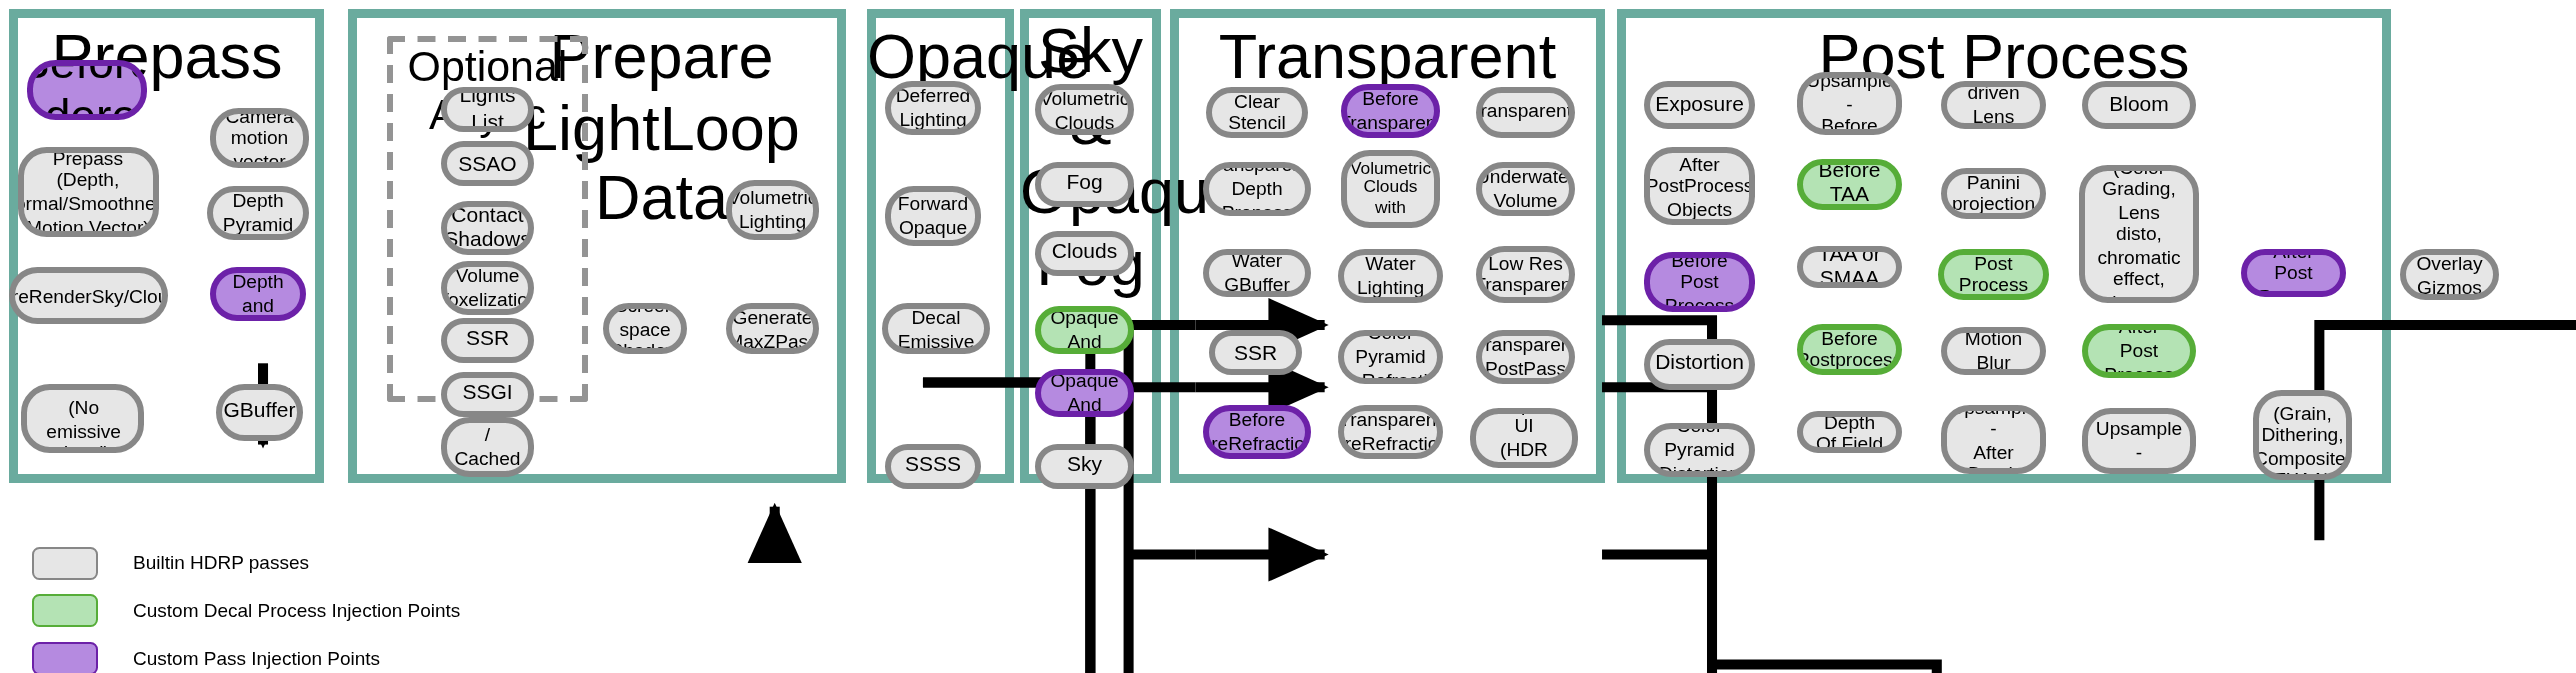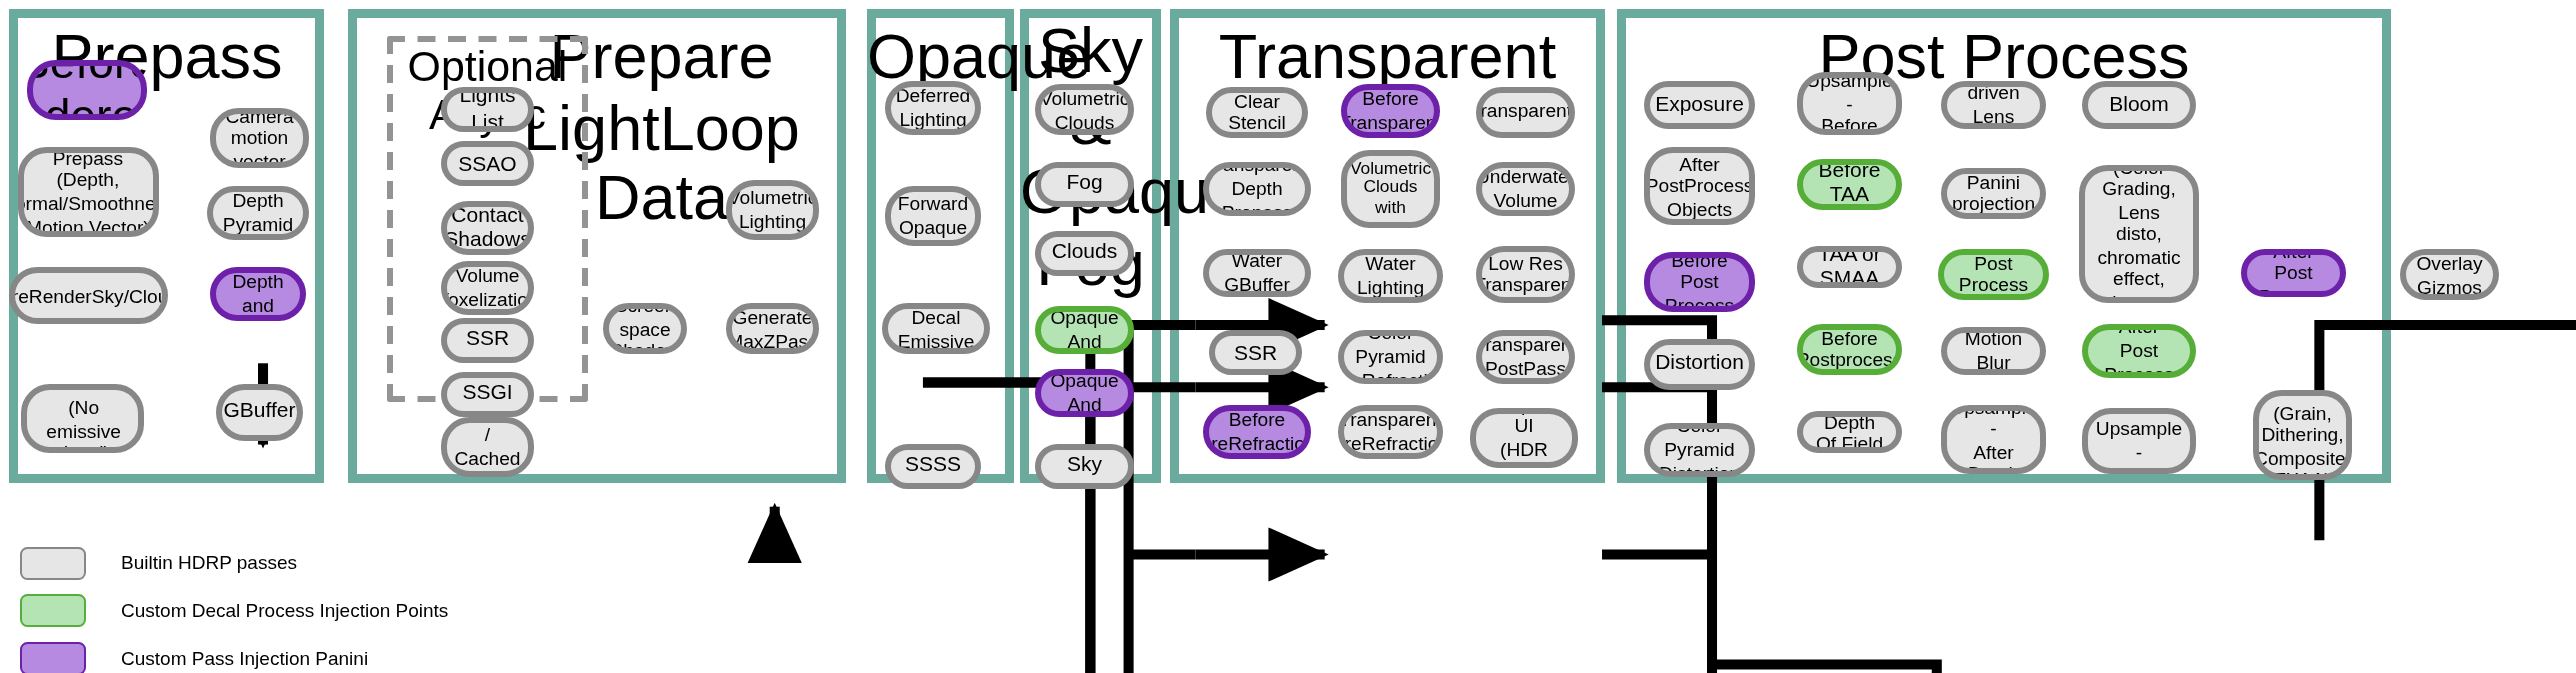--- a/index.html
+++ b/index.html
@@ -331,29 +331,29 @@
       <div class="node builtin" style="left:751px;top:130px;width:33px;height:30px;font-size:6.4px;">Final
 (Grain,
 Dithering,
 Composite,
 FXAA)</div>
       <div class="node custompass" style="left:747px;top:83px;width:35px;height:16px;font-size:6.4px;">After Post
 Process</div>
       <div class="node builtin" style="left:800px;top:83px;width:33px;height:17px;font-size:6.4px;">Overlay
 Gizmos</div>
     </div>
-    <div class="legend" style="left:0;top:537px;width:744px;height:128px;">
+    <div class="legend" style="left:12px;top:537px;width:744px;height:128px;">
     <div class="legend-row" style="left:20px;top:9.6px;">
       <div class="legend-swatch builtin"></div>
       <div class="legend-label">Builtin HDRP passes</div>
     </div>
     <div class="legend-row" style="left:20px;top:57px;">
       <div class="legend-swatch custompp"></div>
       <div class="legend-label">Custom Decal Process Injection Points</div>
     </div>
     <div class="legend-row" style="left:20px;top:105px;">
       <div class="legend-swatch custompass"></div>
-      <div class="legend-label">Custom Pass Injection Panini</div>
+      <div class="legend-label">Custom Pass Injection Points</div>
     </div>
   </div>
 
 </div>
 
 
 </body></html>

